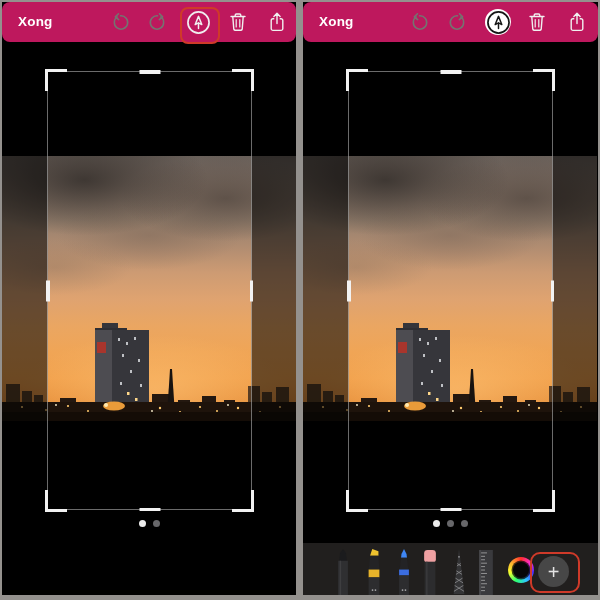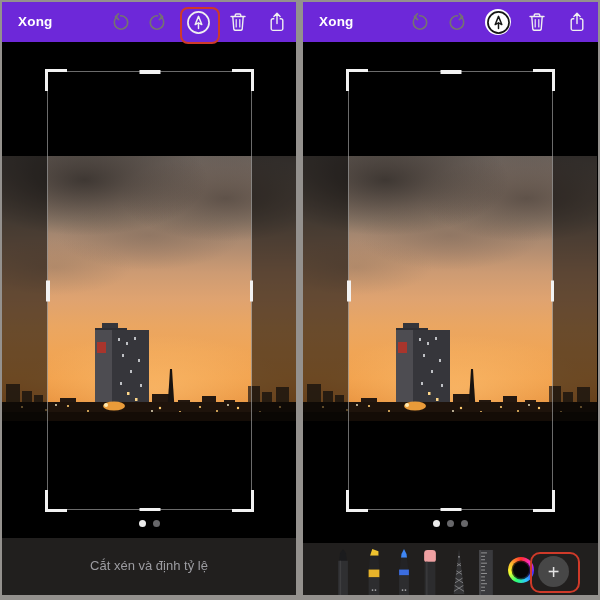--- a/index.html
+++ b/index.html
@@ -3,21 +3,21 @@
 <meta charset="utf-8">
 <style>
   html,body{margin:0;padding:0;background:#94918e;}
   .stage{position:relative;width:600px;height:600px;background:#94918e;
          font-family:"Liberation Sans","DejaVu Sans",sans-serif;overflow:hidden;}
   .screen{position:absolute;top:2px;height:593px;background:#000;overflow:hidden;}
   .screen.left{left:2px;width:294px;}
   .screen.right{left:303px;width:295px;}
 
   
-  .topbar{position:absolute;top:0;left:0;right:0;height:40px;background:#6d28d9;z-index:6;}
+  .topbar{position:absolute;top:0;left:0;right:0;height:40px;background:#be185d;z-index:6;border-radius:8px;}
   .done{position:absolute;left:16px;top:0;line-height:40px;color:#fff;
         font-size:13.5px;font-weight:700;letter-spacing:.2px;}
   .tbicon{position:absolute;top:20px;transform:translate(-50%,-50%);width:26px;height:26px;
           display:flex;align-items:center;justify-content:center;color:#f0f0f0;}
   .tbicon svg{display:block;}
   .tbicon.dim{color:#757370;}
   .tbicon.active-disc{background:#fff;border-radius:50%;color:#161616;}
   .redbox{position:absolute;border:2.5px solid #cf3a29;border-radius:8px;z-index:9;pointer-events:none;}
   .redbox.tb{left:178px;top:5px;width:36px;height:33px;}
 
@@ -277,23 +277,20 @@
       <span class="hnd b"></span>
       <span class="hnd l"></span>
       <span class="hnd r"></span>
     </div>
 
     <div class="dots">
       <span class="dot active"></span>
       <span class="dot"></span>
     </div>
 
-    <div class="footer-left">
-      <span>Cắt xén và định tỷ lệ</span>
-    </div>
   </div>
 
   <div class="screen right">
     <div class="topbar">
       <span class="done">Xong</span>
       <span class="tbicon dim" style="left:116px">
           <svg width="21" height="21">
             <use href="#sym-undo"></use>
           </svg>
         </span>

